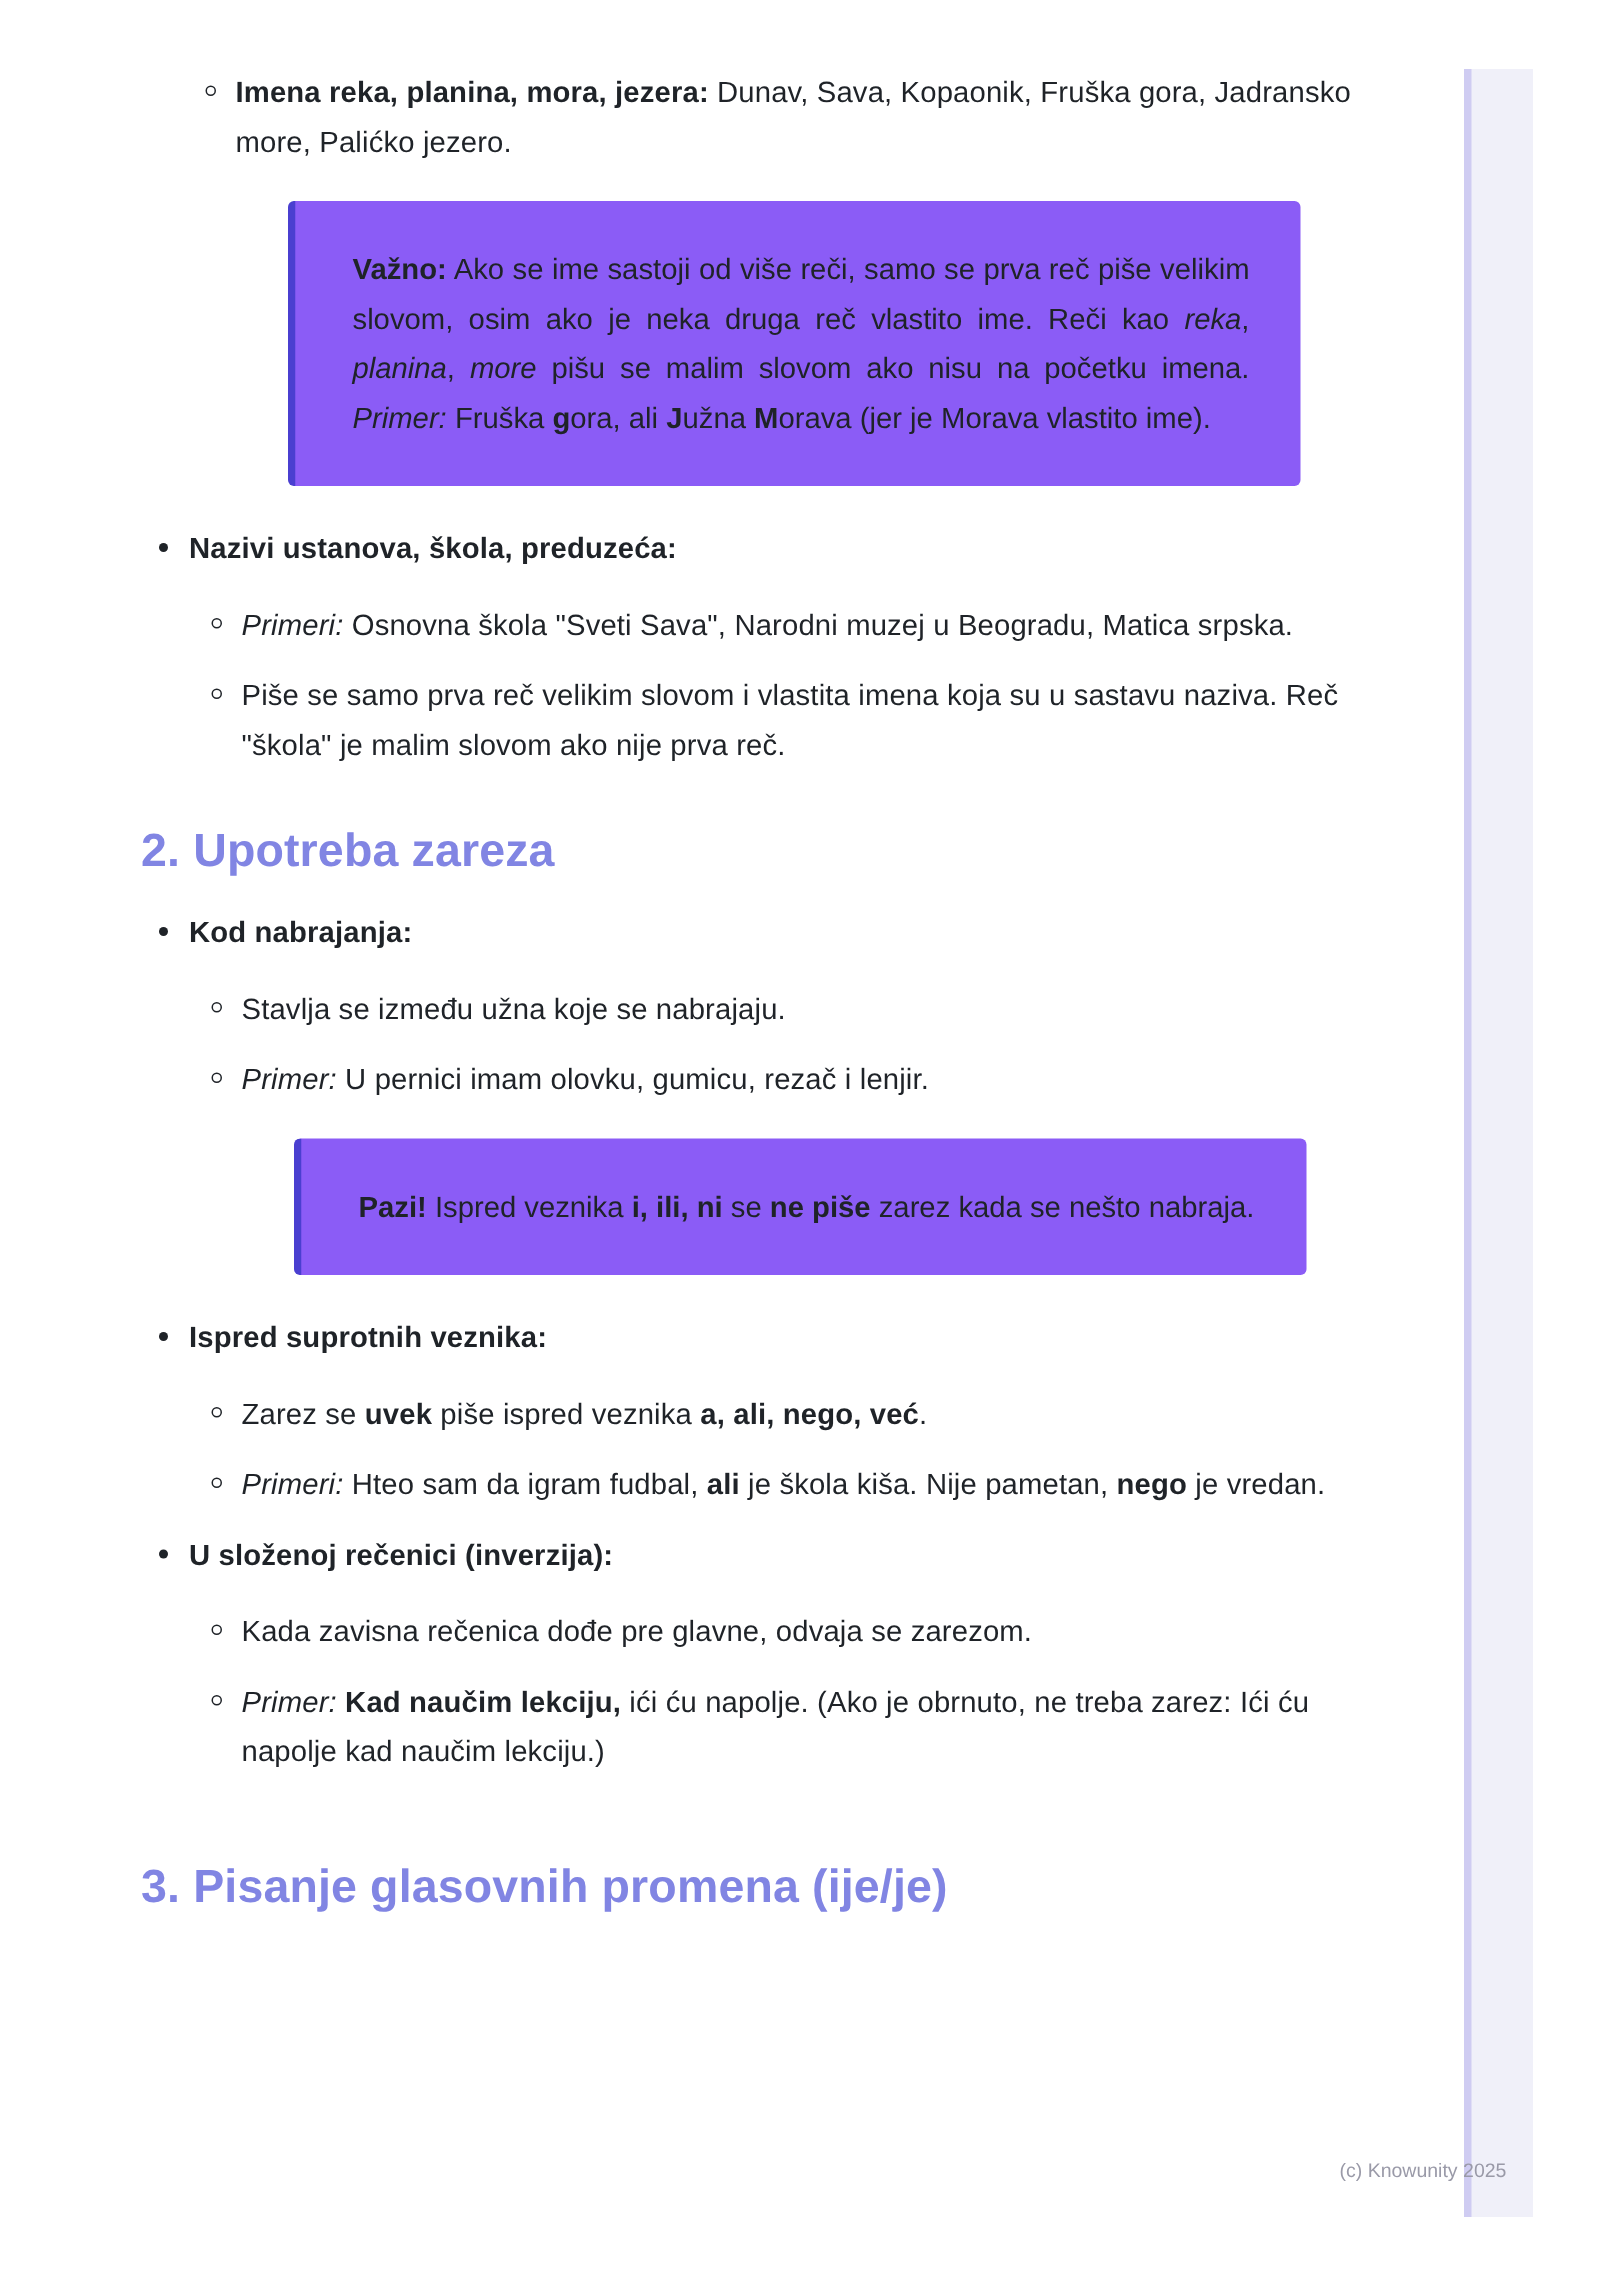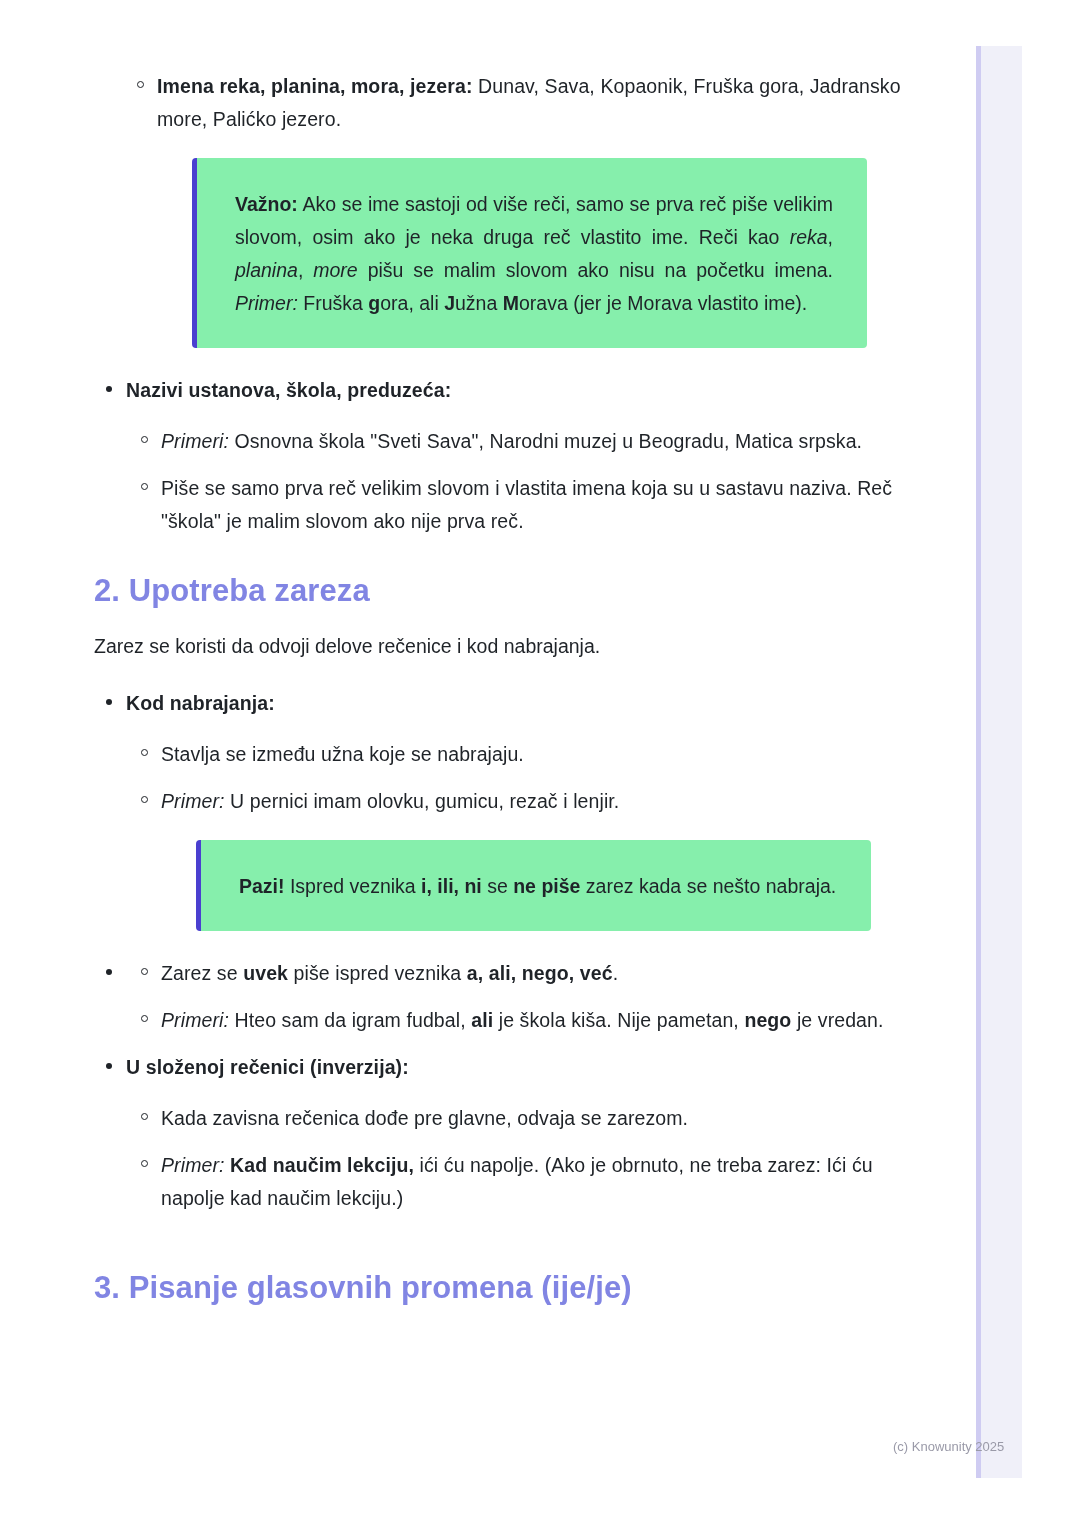--- a/index.html
+++ b/index.html
@@ -29,21 +29,21 @@
     border-left: 5px solid #cfccf2;
     box-sizing: border-box;
   }
 
   
   #content {
     position: absolute;
     left: 0;
     top: 0;
     width: 910px;
-    padding: 70px 0 0 0;
+    padding: 46px 0 0 0;
   }
 
   
   ul {
     margin: 0;
     padding: 0;
     list-style: none;
   }
 
   
@@ -98,21 +98,21 @@
   .lvl1 > li > .line {
     font-weight: bold;
   }
 
   strong { font-weight: bold; }
   em { font-style: italic; }
 
   
   .callout {
     margin: 22px 0 26px 0;
-    background: #86efac;
+    background: #8b5cf6;
     border-left: 5px solid #4a3fd0;
     border-radius: 4px;
     padding: 30px 34px 28px 38px;
     box-sizing: border-box;
   }
   .callout-text {
     font-size: 19.5px;
     line-height: 33px;
     text-align: justify;
     color: #1f2328;
@@ -192,21 +192,20 @@
         </li>
         <li>
           <span class="bullet"></span>
           <div class="line">Piše se samo prva reč velikim slovom i vlastita imena koja su u sastavu naziva. Reč "škola" je malim slovom ako nije prva reč.</div>
         </li>
       </ul>
     </li>
   </ul>
 
   <h2 class="section-heading">2. Upotreba zareza</h2>
-  <p class="paragraph">Zarez se koristi da odvoji delove rečenice i kod nabrajanja.</p>
 
   <ul class="lvl1">
 
     <li>
       <span class="bullet"></span>
       <div class="line">Kod nabrajanja:</div>
 
       <ul class="lvl2" style="margin-top:18px;">
         <li>
           <span class="bullet"></span>
@@ -218,20 +217,21 @@
 
           <div class="callout indent-2">
             <div class="callout-text"><strong>Pazi!</strong><span> Ispred veznika </span><strong>i, ili, ni</strong><span> se </span><strong>ne piše</strong><span> zarez kada se nešto nabraja.</span></div>
           </div>
         </li>
       </ul>
     </li>
 
     <li style="margin-top:6px;">
       <span class="bullet"></span>
+      <div class="line">Ispred suprotnih veznika:</div>
 
       <ul class="lvl2" style="margin-top:18px;">
         <li>
           <span class="bullet"></span>
           <div class="line"><span>Zarez se </span><strong>uvek</strong><span> piše ispred veznika </span><strong>a, ali, nego, već</strong><span>.</span></div>
         </li>
         <li>
           <span class="bullet"></span>
           <div class="line"><em>Primeri:</em><span> Hteo sam da igram fudbal, </span><strong>ali</strong><span> je škola kiša. Nije pametan, </span><strong>nego</strong><span> je vredan.</span></div>
         </li>

